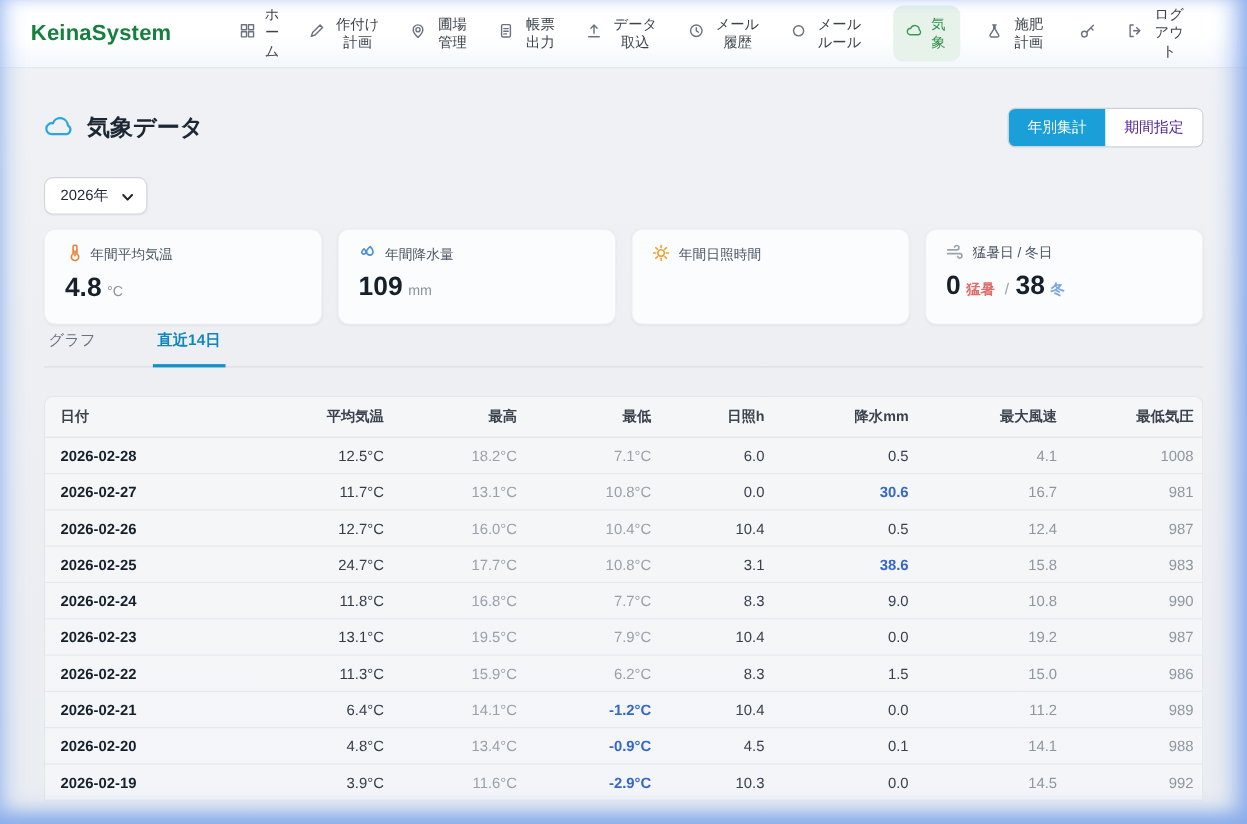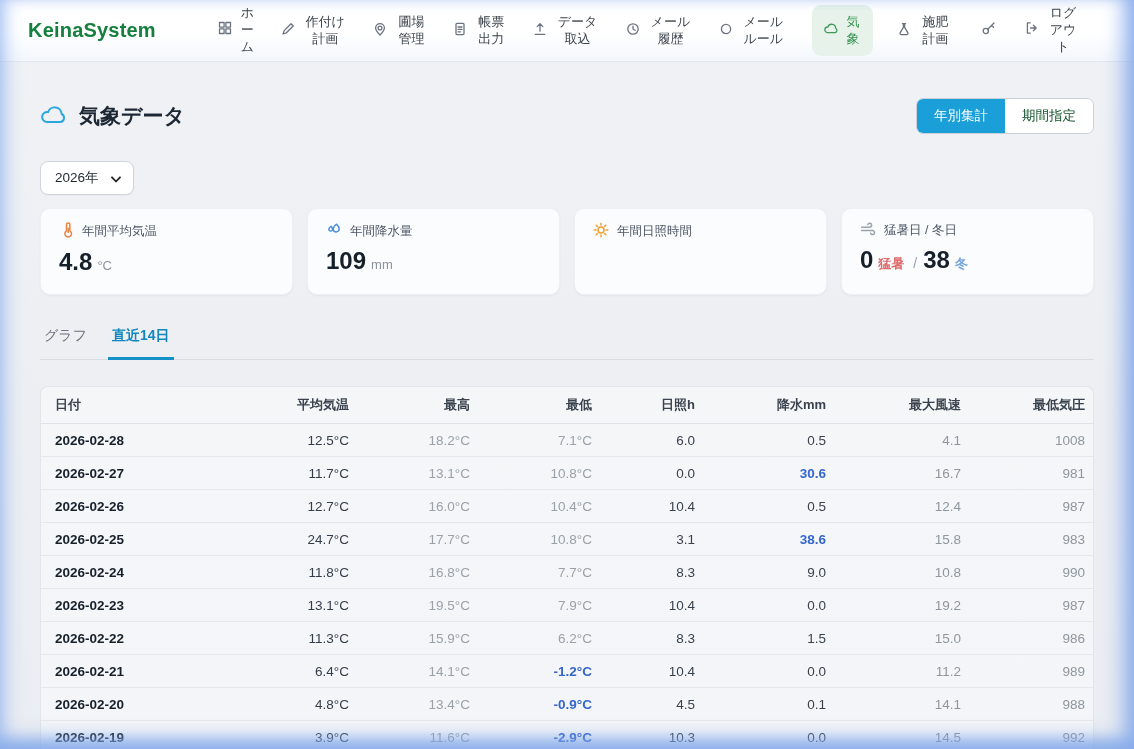--- a/index.html
+++ b/index.html
@@ -30,21 +30,21 @@
   .nav-item.active{ background:#e7f3ea; border-radius:9px; padding:9px 11px; color:#35914f; }
   .nav-item.active svg{ stroke:#3f9a58; }
   .icon-only{ padding:4px; }
 
   
   .content{ padding:0 40px; }
   .page-head{ display:flex; align-items:center; margin-top:36px; }
   .page-title-wrap{ display:flex; align-items:center; gap:12px; }
   .page-title{ font-size:21px; font-weight:700; color:#1c2733; }
   .seg{ margin-left:auto; display:flex; border-radius:7px; overflow:hidden; border:1px solid #c9d2da; background:#fff; }
-  .seg button{ font-family:inherit; font-size:13.5px; padding:8px 17px; border:none; cursor:pointer; background:#fff; color:#14532d; }
+  .seg button{ font-family:inherit; font-size:13.5px; padding:8px 17px; border:none; cursor:pointer; background:#fff; color:#4c1d95; }
   .seg button.on{ background:#1b9fd9; color:#fff; }
 
   .year-select{
     margin-top:27px; display:inline-flex; align-items:center; gap:12px;
     background:#fff; border:1px solid #cfd5db; border-radius:8px;
     padding:7px 12px 7px 14px; font-size:13.5px; color:#1f2730; cursor:pointer;
     box-shadow:0 1px 1px rgba(0,0,0,.03);
   }
 
   
@@ -55,21 +55,21 @@
   }
   .card-top{ display:flex; align-items:center; gap:8px; font-size:12.5px; color:#4b5563; }
   .card-top svg{ fill:none; stroke-width:1.5; stroke-linecap:round; stroke-linejoin:round; flex:none; }
   .card-value{ margin-top:7px; font-size:24px; font-weight:700; color:#16202b; }
   .card-unit{ font-size:13px; font-weight:400; color:#8d939b; margin-left:5px; }
   .mini-unit-hot{ font-size:13px; font-weight:700; color:#e06c6c; margin:0 3px 0 5px; }
   .mini-sep{ font-size:14px; font-weight:400; color:#9aa1a9; margin:0 6px; }
   .mini-unit-cold{ font-size:13px; font-weight:700; color:#76a5dc; margin-left:5px; }
 
   
-  .tabs{ display:flex; gap:17px; margin-top:26px; border-bottom:1px solid #d9dde2; }
+  .tabs{ display:flex; gap:48px; border-bottom:1px solid #d9dde2; }
   .tab{ font-size:14px; color:#6b7280; padding:6px 4px 12px; cursor:pointer; border-bottom:3px solid transparent; margin-bottom:-1px; }
   .tab.active{ color:#1287be; font-weight:700; border-bottom-color:#1691c8; }
 
   
   .wtable{
     margin-top:26px; background:rgba(255,255,255,.45);
     border:1px solid #e2e5e9; border-radius:8px 8px 0 0; border-bottom:none;
   }
   .thead,.trow{
     display:grid;

